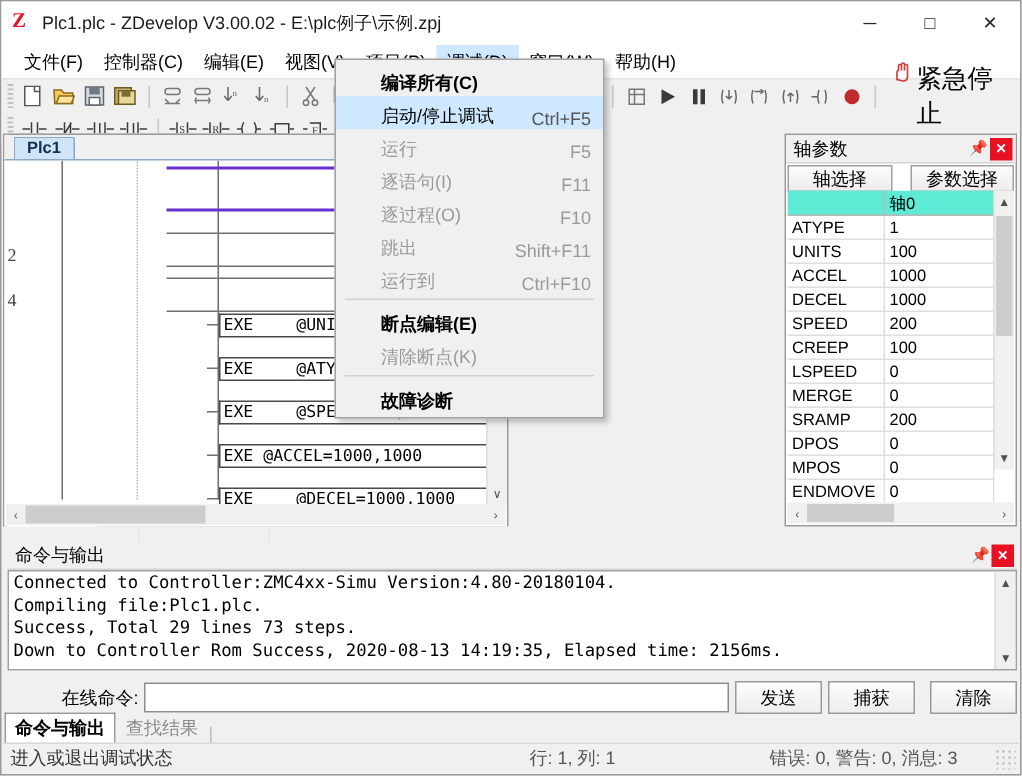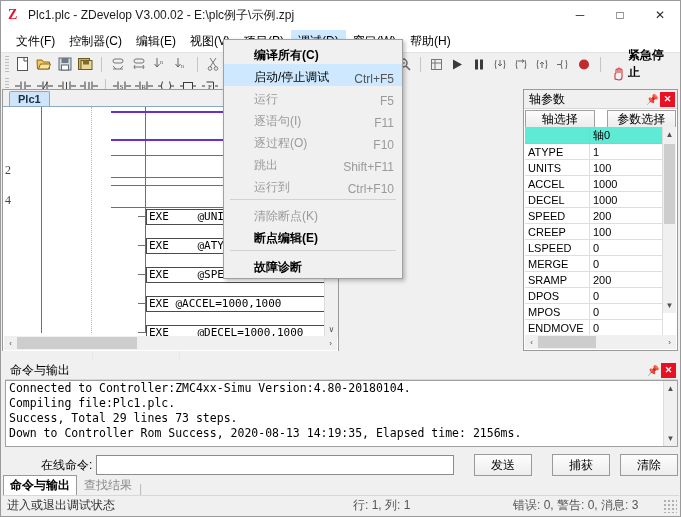--- a/index.html
+++ b/index.html
@@ -22,21 +22,21 @@
   .menubar{height:22px;background:#ffffff;display:flex;align-items:center;padding-left:8px;}
   .menuitem{padding:3px 7px;font-size:12px;color:#000;white-space:nowrap;}
   .menuitem.active{background:#cde8ff;}
 
   
   .toolbars{background:#f0f0f0;border-top:1px solid #e3e3e3;}
   .trow{height:22px;display:flex;align-items:center;padding-left:4px;}
   .tbtn{width:22px;height:20px;display:flex;align-items:center;justify-content:center;font-size:12px;color:#4a4a4a;}
   .tbtn svg{display:block;}
   .sep{width:1px;height:15px;background:#c6c6c6;margin:0 5px;}
-  .estop{display:flex;align-items:flex-end;gap:3px;padding:0 6px;font-size:12px;color:#000;font-weight:bold;}
+  .estop{display:flex;align-items:flex-start;gap:3px;padding:0 6px;font-size:17px;color:#000;font-weight:normal;}
   .grip{width:4px;height:16px;margin-right:3px;
        background-image:linear-gradient(#bdbdbd 1px,transparent 1px);background-size:2px 3px;}
 
   
   .main{position:absolute;left:1px;top:88px;width:679px;height:270px;}
 
   .panel{position:absolute;background:#ffffff;border:1px solid #9a9a9a;box-sizing:border-box;}
   .panel-hdr{height:18px;background:#f0f0f0;display:flex;align-items:center;
       padding:0 2px 0 5px;font-size:12px;color:#000;border-bottom:1px solid #d6d6d6;}
   .panel-hdr .ttl{flex:1;white-space:nowrap;}
@@ -103,21 +103,21 @@
   .out-line{font-family:"DejaVu Sans Mono","Liberation Mono",monospace;font-size:11.5px;color:#000;
      padding:0 3px;line-height:15px;white-space:nowrap;}
   .out-scroll{position:absolute;right:0;top:0;width:13px;height:65px;background:#f0f0f0;border-left:1px solid #dcdcdc;}
 
   
   .cmdrow{position:absolute;left:4px;top:452px;width:673px;height:24px;display:flex;align-items:center;gap:4px;}
   .cmd-lbl{font-size:12px;white-space:nowrap;margin-left:36px;}
   .cmd-input{flex:1;height:20px;border:1px solid #8c8c8c;background:#fff;box-sizing:border-box;
       font-size:12px;padding:0 3px;outline:none;font-family:"Liberation Sans",sans-serif;}
   .cmd-btn{width:58px;height:22px;border:1px solid #9a9a9a;background:linear-gradient(#fdfdfd,#ededed);
-     font-size:12px;display:flex;align-items:center;justify-content:center;box-sizing:border-box;margin-left:16px;}
+     font-size:12px;display:flex;align-items:center;justify-content:center;box-sizing:border-box;}
 
   
   .btabs{position:absolute;left:2px;top:478px;width:677px;height:17px;display:flex;align-items:flex-end;font-size:12px;}
   .btab{padding:1px 6px;white-space:nowrap;color:#8a8a8a;border:1px solid transparent;}
   .btab.sel{background:#ffffff;border:1px solid #9a9a9a;border-bottom-color:#fff;color:#000;font-weight:bold;}
   .btab-sep{color:#bbb;}
 
   .status{position:absolute;left:1px;bottom:1px;width:677px;height:19px;background:#f0f0f0;
      border-top:1px solid #d8d8d8;display:flex;align-items:center;font-size:12px;color:#333;}
   .st-msg{padding-left:5px;flex:1;white-space:nowrap;}
@@ -635,26 +635,26 @@
     </div>
     <div class="dd-item dim">
       <span class="lbl">跳出</span>
       <span class="key">Shift+F11</span>
     </div>
     <div class="dd-item dim">
       <span class="lbl">运行到</span>
       <span class="key">Ctrl+F10</span>
     </div>
     <div class="dd-sep"></div>
+    <div class="dd-item bold">
+      <span class="lbl">断点编辑(E)</span>
+      <span class="key"></span>
+    </div>
     <div class="dd-item dim">
       <span class="lbl">清除断点(K)</span>
-      <span class="key"></span>
-    </div>
-    <div class="dd-item bold">
-      <span class="lbl">断点编辑(E)</span>
       <span class="key"></span>
     </div>
     <div class="dd-sep"></div>
     <div class="dd-item bold">
       <span class="lbl">故障诊断</span>
       <span class="key"></span>
     </div>
   </div>
 
   <div id="output">

